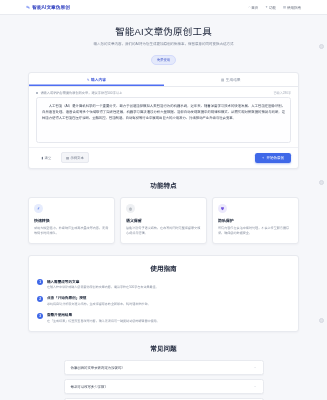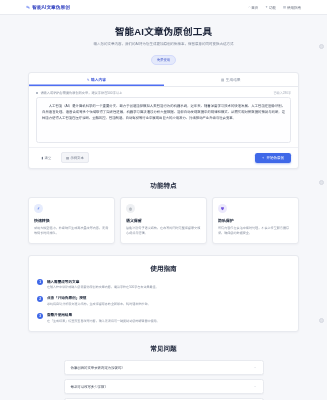--- a/index.html
+++ b/index.html
@@ -26,21 +26,21 @@
   }
   .brand { display: flex; align-items: center; gap: 2px; }
   .brand-icon { color: #4f6ef2; font-size: 5px; line-height: 1; transform: rotate(-20deg); }
   .brand-text { font-size: 4.6px; font-weight: 700; color: #3b4ac4; letter-spacing: .1px; }
   .nav-links { display: flex; align-items: center; gap: 7px; }
   .nav-link { font-size: 3.5px; color: #6b7280; display: flex; align-items: center; gap: 1px; }
   .nav-link .ni { font-size: 3.2px; color: #9aa2b1; }
 
   
   .hero { padding: 9px 10px 7px; text-align: center; background: #f6f7fa; }
-  .hero-title { font-size: 9.5px; font-weight: 700; color: #1b2338; letter-spacing: .2px; }
+  .hero-title { font-size: 9.5px; font-weight: 400; color: #1b2338; letter-spacing: .2px; }
   .hero-sub {
     font-size: 3.5px; color: #7b8496; line-height: 1.65;
     max-width: 176px; margin: 3.5px auto 0;
   }
   .hero-badge {
     display: inline-block; margin-top: 4px;
     background: #e4e9fb; color: #4257c9;
     font-size: 3.3px; padding: 1.6px 5px; border-radius: 6px;
     border: 1px solid #d3dafa;
   }

